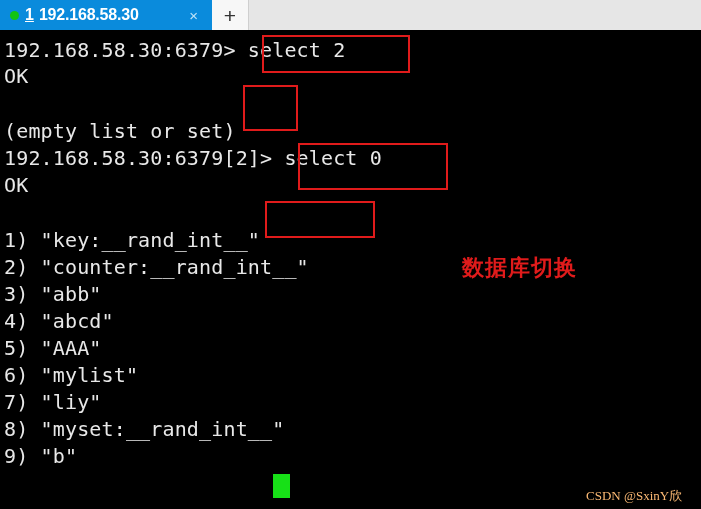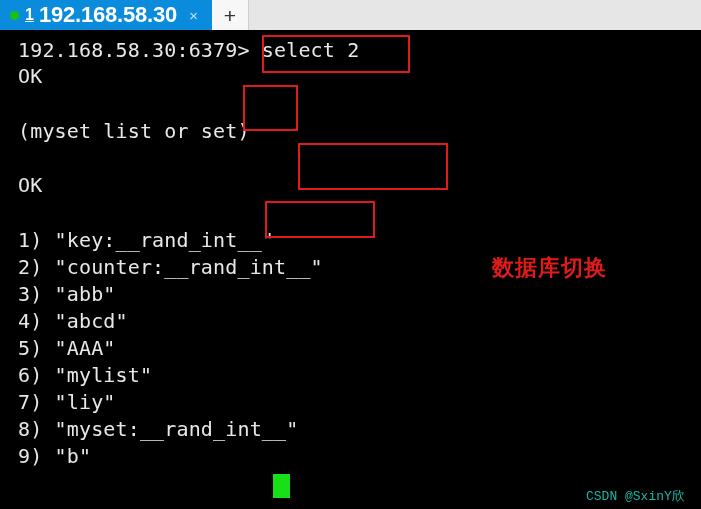--- a/index.html
+++ b/index.html
@@ -52,21 +52,21 @@
   .tab-index {
     font-family: "Liberation Sans", sans-serif;
     font-size: 16px;
     font-weight: bold;
     text-decoration: underline;
     margin-right: 5px;
     line-height: 1;
   }
   .tab-title {
     font-family: "Liberation Sans", sans-serif;
-    font-size: 22px;
+    font-size: 16px;
     font-weight: bold;
     letter-spacing: -0.2px;
     white-space: nowrap;
     line-height: 1;
     text-align: right;
   }
   .tab-close {
     margin-left: auto;
     font-family: "Liberation Sans", sans-serif;
     font-size: 15px;
@@ -110,21 +110,20 @@
   }
   .term-line {
     position: absolute;
     left: 4px;
     font-family: "DejaVu Sans Mono", "Liberation Mono", monospace;
     font-size: 20px;
     line-height: 26px;
     color: #e8e8e8;
     white-space: pre;
     letter-spacing: 0.15px;
-    margin-left: 14px;
   }
   .cursor {
     position: absolute;
     width: 17px;
     height: 24px;
     background: #17e017;
   }
 
   
   .annot-box {
@@ -137,22 +136,22 @@
     position: absolute;
     color: #e01b1b;
     font-family: "DejaVu Sans", "Liberation Sans", sans-serif;
     font-size: 22px;
     font-weight: bold;
     letter-spacing: 1px;
     white-space: nowrap;
   }
   .watermark {
     position: absolute;
-    color: #14b8a6;
-    font-family: Liberation Mono, monospace;
+    color: #fdba74;
+    font-family: Liberation Serif, serif;
     font-size: 13px;
     white-space: nowrap;
   }
 </style>
 </head>
 <body>
 
 <div id="app">
 
   <div class="tabbar">
@@ -163,36 +162,37 @@
       <span class="tab-close">×</span>
     </div>
     <div class="tab-new">+</div>
     <div class="tabbar-rest"></div>
   </div>
   <div class="tabbar-underline"></div>
 
   <div class="terminal">
     <div class="term-line" style="top:4px">192.168.58.30:6379&gt; select 2</div>
     <div class="term-line" style="top:30px">OK</div>
-    <div class="term-line" style="top:85px">(myset list or set)</div>
+    <div class="term-line" style="top:85px">(empty list or set)</div>
+    <div class="term-line" style="top:112px">192.168.58.30:6379[2]&gt; select 0</div>
     <div class="term-line" style="top:139px">OK</div>
     <div class="term-line" style="top:194px">1) "key:__rand_int__"</div>
     <div class="term-line" style="top:221px">2) "counter:__rand_int__"</div>
     <div class="term-line" style="top:248px">3) "abb"</div>
     <div class="term-line" style="top:275px">4) "abcd"</div>
     <div class="term-line" style="top:302px">5) "AAA"</div>
     <div class="term-line" style="top:329px">6) "mylist"</div>
     <div class="term-line" style="top:356px">7) "liy"</div>
     <div class="term-line" style="top:383px">8) "myset:__rand_int__"</div>
     <div class="term-line" style="top:410px">9) "b"</div>
     <div class="cursor" style="left:273px;top:441px"></div>
   </div>
 
   <div class="annot-box" style="left:262px;top:35px;width:148px;height:38px"></div>
   <div class="annot-box" style="left:243px;top:85px;width:55px;height:46px"></div>
   <div class="annot-box" style="left:298px;top:143px;width:150px;height:47px"></div>
   <div class="annot-box" style="left:265px;top:201px;width:110px;height:37px"></div>
 
-  <div class="annot-text" style="left:492px;top:253px">数据库切换</div>
+  <div class="annot-text" style="left:462px;top:253px">数据库切换</div>
 
   <div class="watermark" style="left:586px;top:487px">CSDN @SxinY欣</div>
 
 </div>
 
 </body></html>

